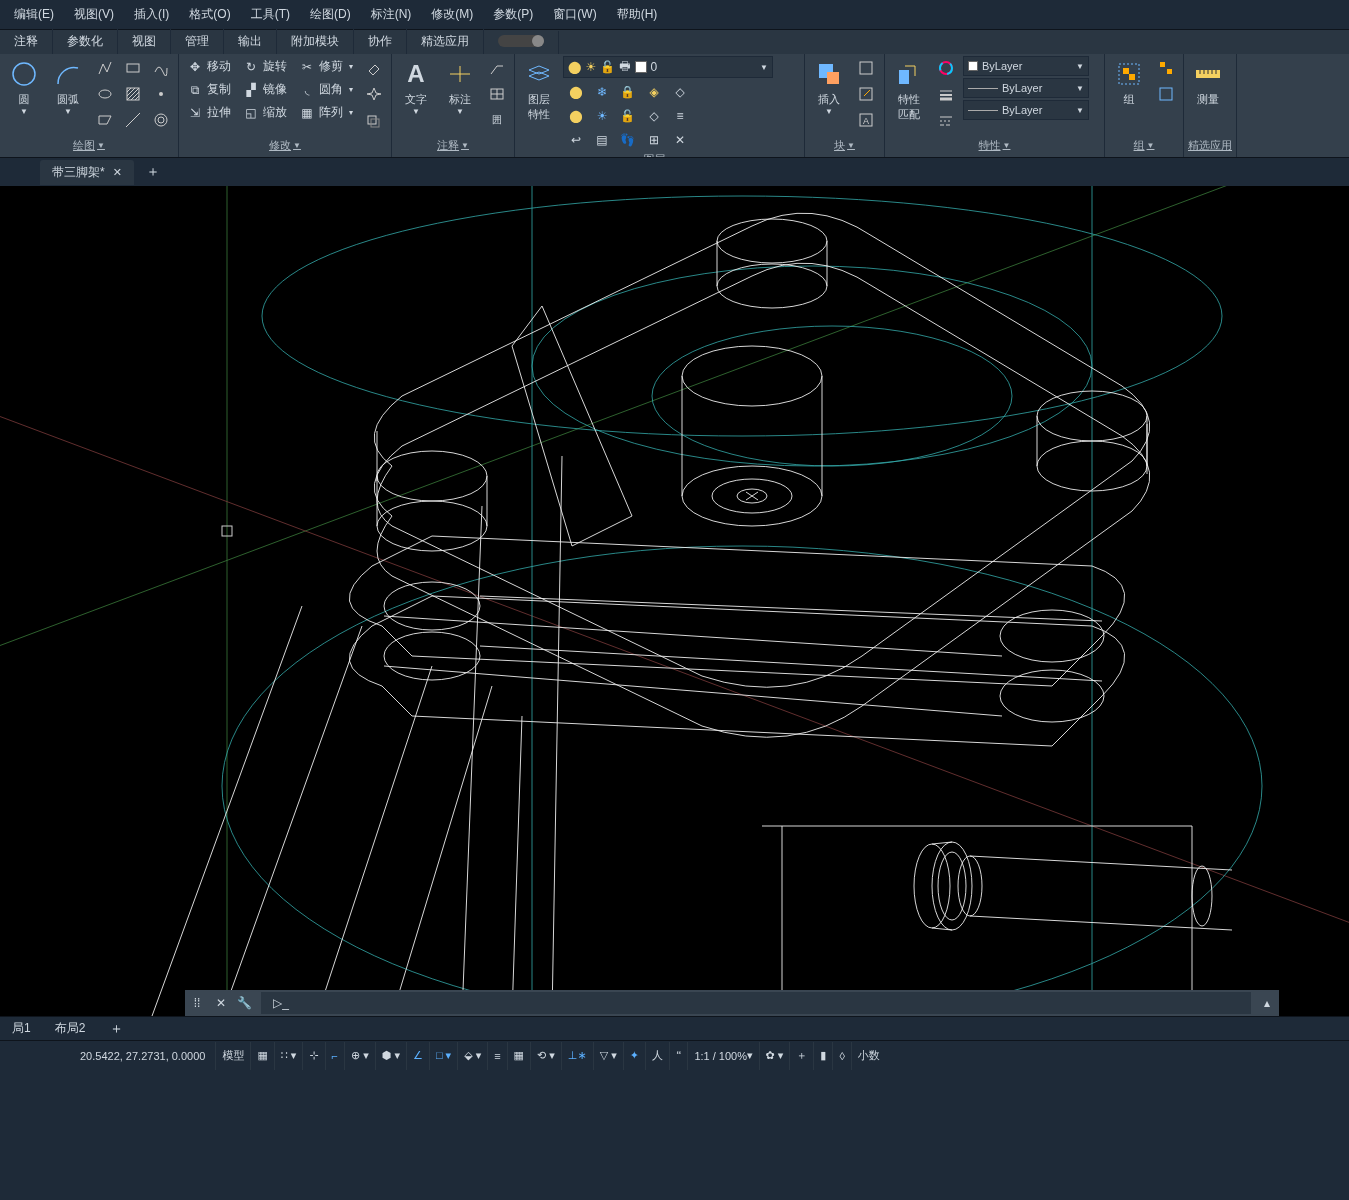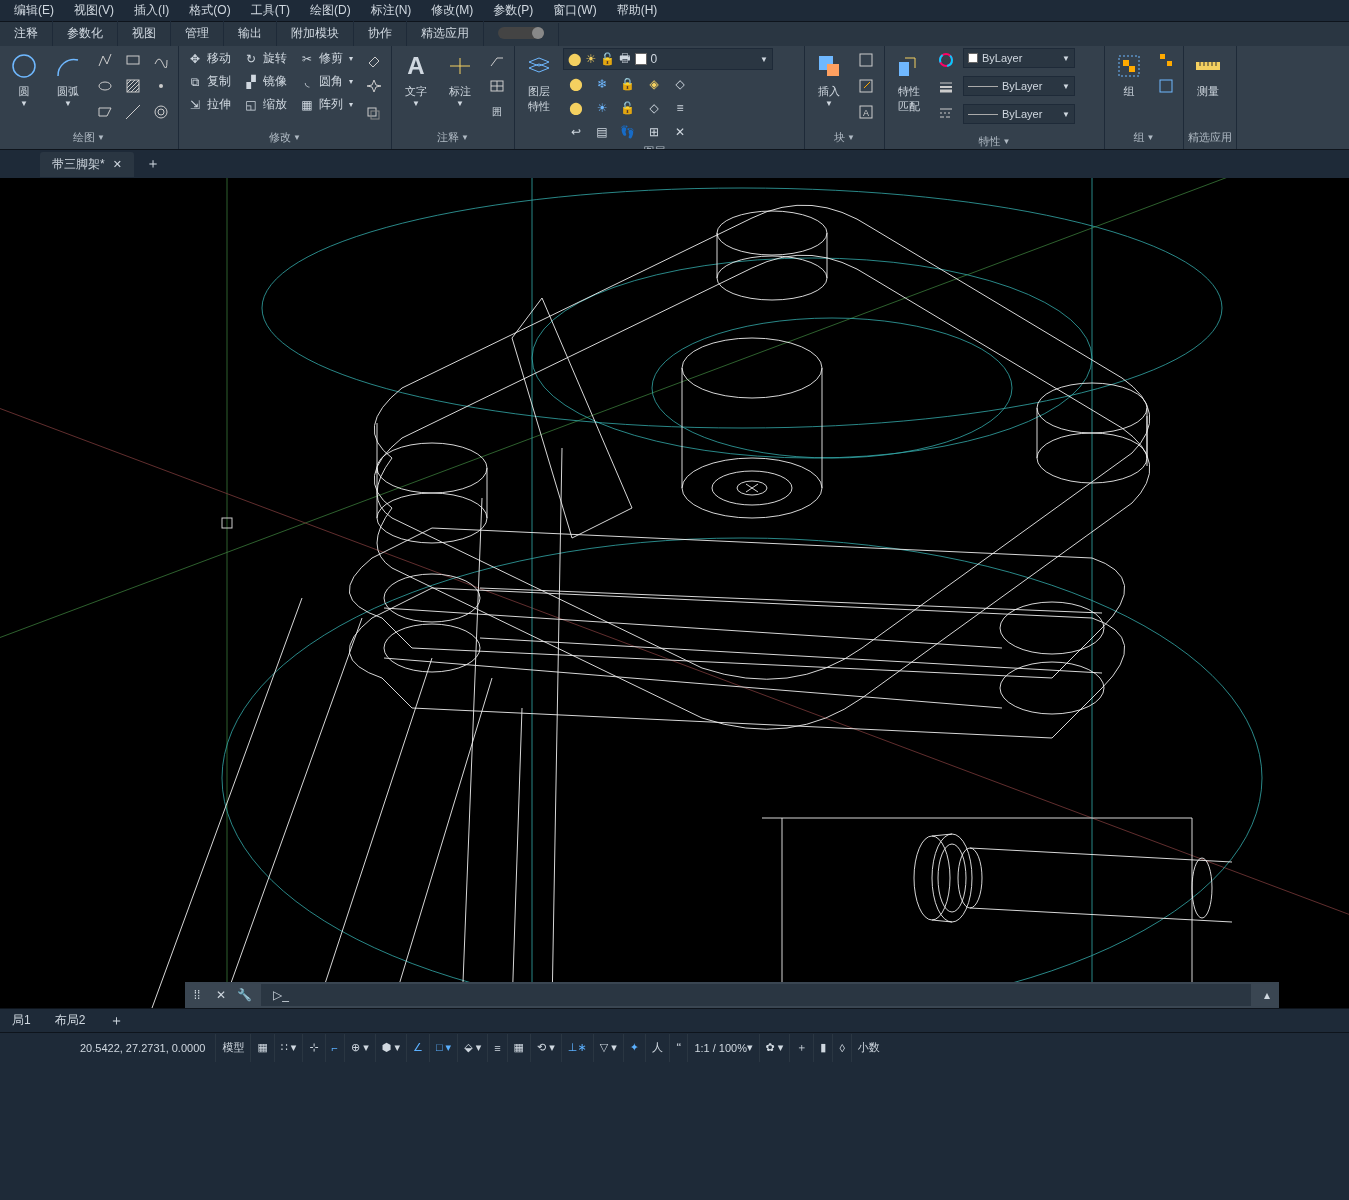--- a/index.html
+++ b/index.html
@@ -1,24 +1,24 @@
 <!DOCTYPE html>
 <html><head>
 <meta charset="utf-8">
 <style>
 * { box-sizing: border-box; margin: 0; padding: 0; font-family: "Microsoft YaHei", sans-serif; }
 body { background: #1e2a38; color: #d0d8e0; font-size: 12px; overflow: hidden; }
-.menubar { display: flex; background: #1e2a38; height: 22px; align-items: flex-end; padding: 0 4px; border-bottom: 1px solid #0e141c; }
+.menubar { display: flex; background: #1e2a38; height: 30px; align-items: center; padding: 0 4px; border-bottom: 1px solid #0e141c; }
 .menubar .mitem { padding: 2px 10px; cursor: pointer; }
 .tabbar { display: flex; background: #2a3642; height: 24px; align-items: flex-end; }
 .tabbar .tab { padding: 4px 14px; cursor: pointer; border-right: 1px solid #1e2a38; }
 .ribbon { display: flex; background: #34404c; height: 104px; border-bottom: 1px solid #0e141c; overflow: hidden; }
 .panel { display: flex; flex-direction: column; border-right: 1px solid #1e2a38; padding: 2px 4px 0 4px; }
 .panel .body { display: flex; flex: 1; align-items: flex-start; gap: 4px; }
-.panel .title { text-align: left; font-size: 11px; color: #b0bac4; padding: 2px 0 4px 0; display: flex; justify-content: center; align-items: center; gap: 2px; }
+.panel .title { text-align: left; font-size: 11px; color: #b0bac4; padding: 2px 0 4px 0; display: flex; justify-content: center; align-items: center; gap: 2px; text-decoration: underline; }
 .panel .title .caret { font-size: 8px; }
 .bigbtn { display: flex; flex-direction: column; align-items: center; justify-content: flex-start; padding: 2px 4px; cursor: pointer; min-width: 40px; }
 .bigbtn .ico { width: 32px; height: 32px; display: flex; align-items: center; justify-content: center; }
 .bigbtn .lbl { font-size: 11px; margin-top: 2px; text-align: center; }
 .smallgrid { display: grid; grid-template-columns: repeat(3, 26px); grid-auto-rows: 24px; gap: 2px; }
 .smallbtn { width: 26px; height: 24px; display: flex; align-items: center; justify-content: center; cursor: pointer; }
 .midgrid { display: flex; flex-direction: column; gap: 2px; }
 .midbtn { display: flex; align-items: center; gap: 4px; padding: 2px 4px; cursor: pointer; }
 .midbtn .mico { width: 16px; height: 16px; display: flex; align-items: center; justify-content: center; }
 .doc-tabs { display: flex; background: #1e2a38; height: 28px; align-items: center; padding-left: 40px; }
@@ -38,21 +38,21 @@
 .statusbar { display: flex; background: #1e2a38; height: 30px; align-items: center; border-top: 1px solid #0e141c; font-size: 11px; }
 .statusbar .coords { padding: 0 10px 0 80px; }
 .statusbar .sbtn { padding: 0 6px; cursor: pointer; height: 28px; display: flex; align-items: center; border-left: 1px solid #2a3642; }
 .statusbar .sbtn.active { color: #5bb0ff; }
 .statusbar .spacer { flex: 1; }
 svg { display: block; }
 .layer-combo { display: flex; align-items: center; background: #2a3642; border: 1px solid #1e2a38; height: 22px; width: 210px; padding: 0 4px; gap: 4px; }
 .layer-combo .swatch { width: 12px; height: 12px; background: #fff; border: 1px solid #666; }
 .layer-combo .txt { flex: 1; }
 .layer-combo .caret { font-size: 8px; }
-.prop-combo { display: flex; align-items: center; background: #2a3642; border: 1px solid #1e2a38; height: 20px; width: 112px; padding: 0 4px; margin-bottom: 8px; }
+.prop-combo { display: flex; align-items: center; background: #2a3642; border: 1px solid #1e2a38; height: 20px; width: 126px; padding: 0 4px; margin-bottom: 2px; }
 .prop-combo .txt { flex: 1; font-size: 11px; }
 .prop-combo .caret { font-size: 8px; }
 .prop-combo .swatch { width: 10px; height: 10px; background: #fff; border: 1px solid #666; margin-right: 4px; }
 .prop-combo .lsw { width: 30px; height: 1px; background: #aaa; margin-right: 4px; }
 .camera-switch { position: absolute; top: 18px; right: 90px; width: 46px; height: 12px; background: #444; border-radius: 6px; display: flex; align-items: center; }
 .camera-switch .knob { width: 12px; height: 12px; background: #888; border-radius: 6px; margin-left: auto; }
 </style>
 </head>
 <body>
 

